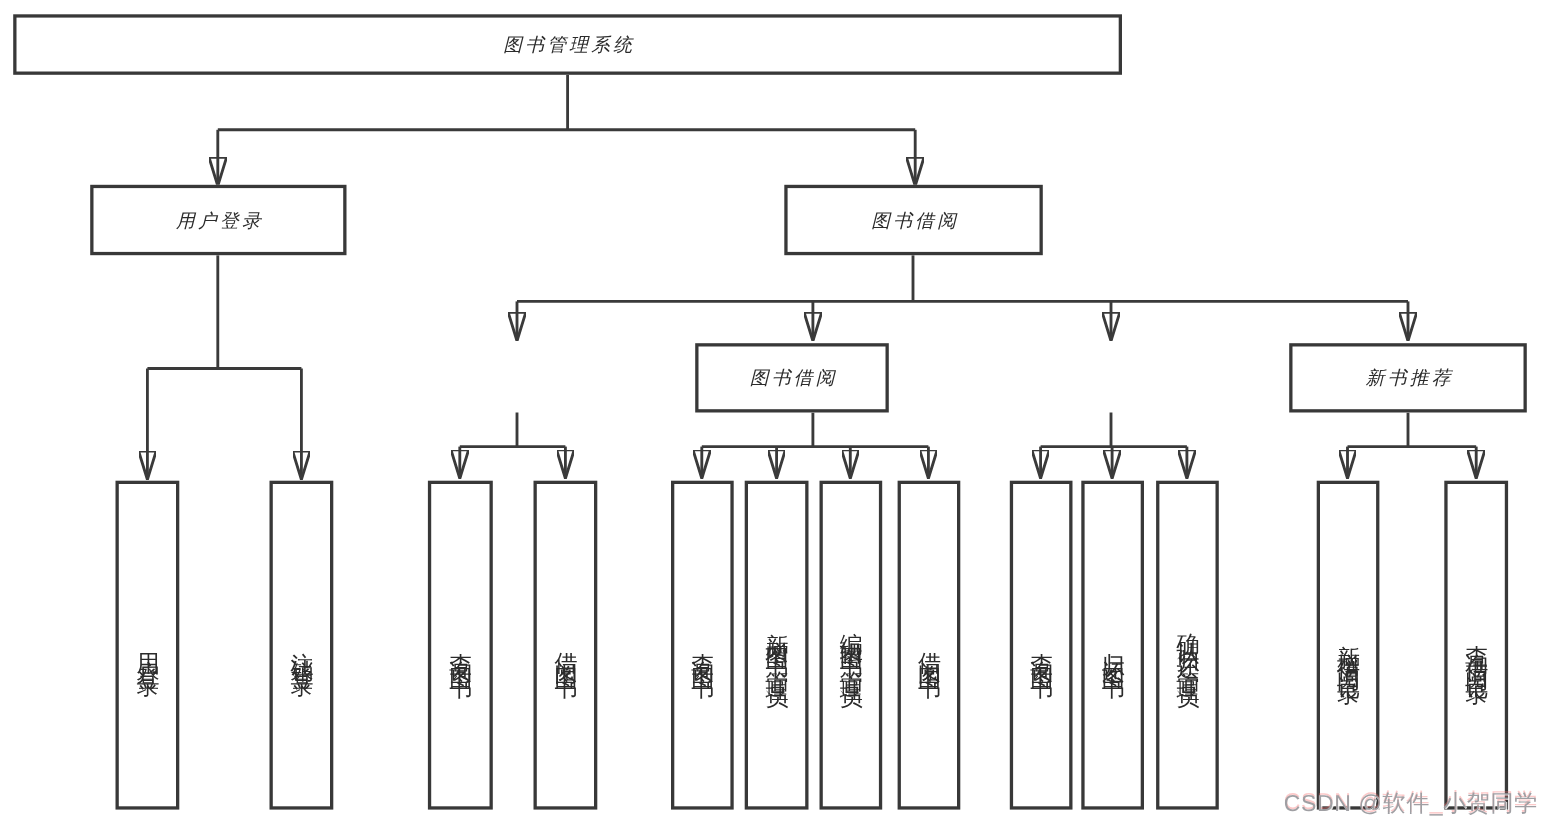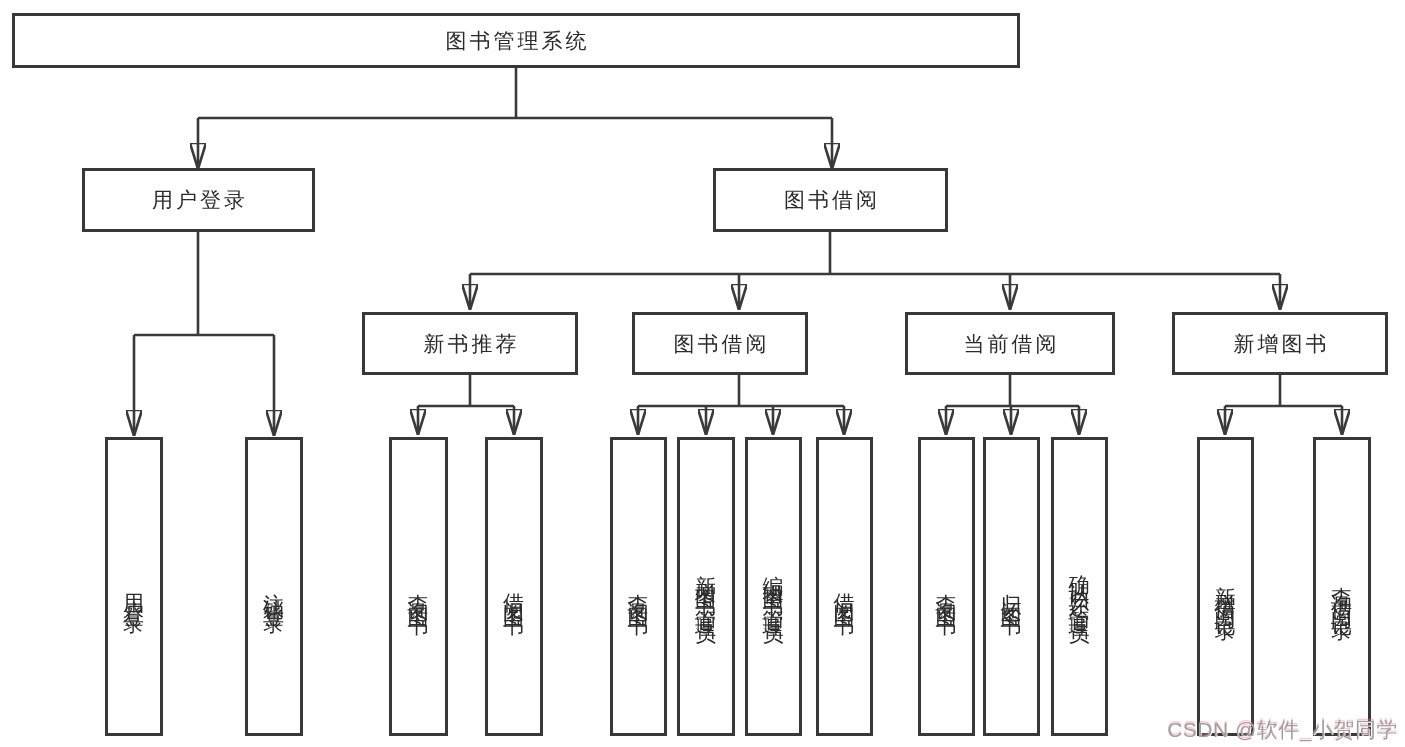--- a/index.html
+++ b/index.html
@@ -14,21 +14,21 @@
   .wires path{stroke:#3a3a3a;stroke-width:2.6;fill:none;}
   .node{
     position:absolute;
     box-sizing:border-box;
     border:3px solid #383838;
     background:#ffffff;
     display:flex;align-items:center;justify-content:center;
     color:#2b2b2b;
     z-index:2;
   }
-  .node-h{font-size:21px;letter-spacing:3px;white-space:nowrap;}
+  .node-h{font-size:17px;letter-spacing:3px;white-space:nowrap;font-style:italic;}
   .node-h span{transform:translateX(1.5px);} 
   .node-v{font-size:21px;}
   .node-v span{
     writing-mode:vertical-rl;
     text-orientation:mixed;
     letter-spacing:7px;
     line-height:1;
     transform:translateY(3.5px);
   }
   .watermark{
@@ -100,31 +100,25 @@
     <span>图书管理系统</span>
   </div>
 
   <div class="node node-h" style="left:82px;top:168px;width:233px;height:64px">
     <span>用户登录</span>
   </div>
   <div class="node node-h" style="left:713px;top:168px;width:235px;height:64px">
     <span>图书借阅</span>
   </div>
 
-  <div class="node node-h" style="left:362px;top:312px;width:216px;height:63px">
-    <span>新书推荐</span>
-  </div>
   <div class="node node-h" style="left:632px;top:312px;width:176px;height:63px">
     <span>图书借阅</span>
   </div>
-  <div class="node node-h" style="left:905px;top:312px;width:210px;height:63px">
-    <span>当前借阅</span>
-  </div>
   <div class="node node-h" style="left:1172px;top:312px;width:216px;height:63px">
-    <span>新增图书</span>
+    <span>新书推荐</span>
   </div>
 
   <div class="node node-v" style="left:105px;top:437px;width:58px;height:299px">
     <span>用户登录</span>
   </div>
   <div class="node node-v" style="left:245px;top:437px;width:58px;height:299px">
     <span>注销登录</span>
   </div>
 
   <div class="node node-v" style="left:389px;top:437px;width:59px;height:299px">

